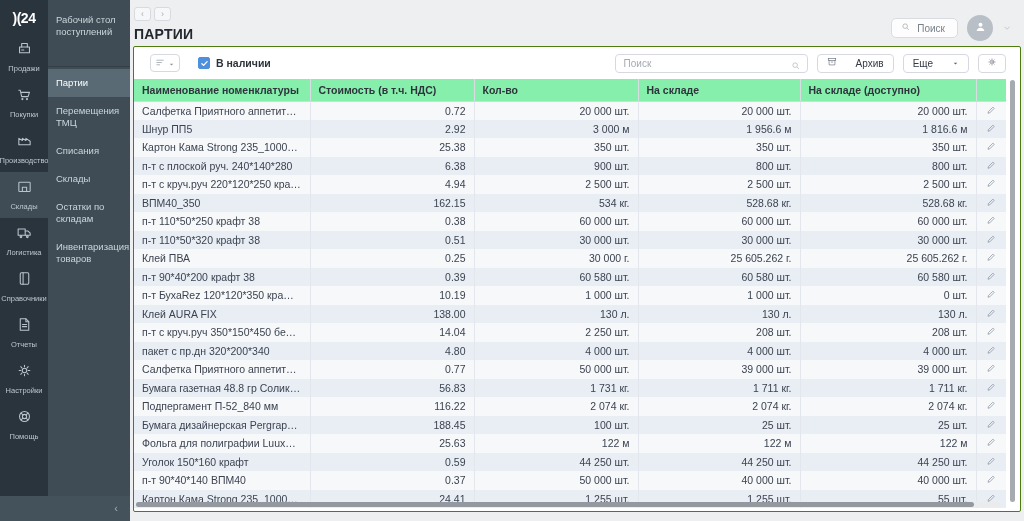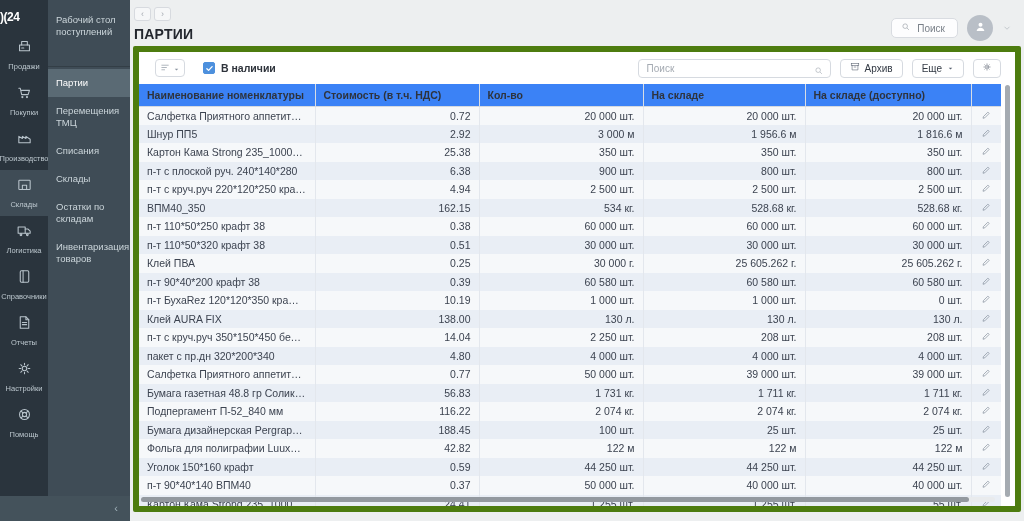--- a/index.html
+++ b/index.html
@@ -2,21 +2,21 @@
 <html><head>
 <meta charset="utf-8">
 <style>
   * { margin:0; padding:0; box-sizing:border-box; }
   html,body { width:1024px; height:521px; overflow:hidden; }
   body { font-family:"Liberation Sans","DejaVu Sans",sans-serif; background:#edeff0; color:#3c4350; }
   .app { position:relative; width:1024px; height:521px; display:flex; }
 
   
   .nav { width:48px; background:#2a343d; display:flex; flex-direction:column; align-items:stretch; padding-bottom:25px; }
-  .logo { color:#fff; font-weight:bold; font-size:12px; letter-spacing:-0.5px; text-align:left; padding:10px 0 8px 0; white-space:nowrap; }
+  .logo { color:#fff; font-weight:bold; font-size:14px; letter-spacing:-0.5px; text-align:center; padding:10px 0 8px 0; white-space:nowrap; }
   .nav-item { display:flex; flex-direction:column; align-items:center; padding:6px 1px 7px 1px; cursor:pointer; }
   .nav-item.active { background:#3f4c56; }
   .nav-item svg { width:17px; height:17px; stroke:#b9c4cc; fill:none; stroke-width:1.5; stroke-linecap:round; stroke-linejoin:round; }
   .nav-label { font-size:7.5px; color:#bcc7ce; margin-top:3px; text-align:center; white-space:nowrap; }
 
   
   .subnav { width:82px; background:#3f4c56; padding:6px 0 25px 0; display:flex; flex-direction:column; }
   .subnav-item { font-size:9.5px; line-height:12px; color:#ccd6db; padding:8px 8px; cursor:pointer; }
   .subnav-item.active { background:#5a6a74; color:#fff; }
   .subnav-group { border-bottom:1px solid rgba(0,0,0,0.18); margin-bottom:2px; padding-bottom:20px; }
@@ -30,45 +30,45 @@
   .nav-btn { width:17px; height:14px; border:1px solid #d7dadf; border-radius:3px; background:#f6f7f8; color:#a6abb2; font-size:9px; line-height:12px; text-align:center; cursor:pointer; }
   .page-title { font-size:14px; font-weight:bold; color:#23272e; margin:5px 0 0 0; letter-spacing:0.2px; }
   .top-right { display:flex; align-items:center; gap:9px; margin-top:3px; }
   .gsearch { display:flex; align-items:center; gap:6px; border:1px solid #d9dce1; background:#fdfdfe; border-radius:5px; padding:3px 12px 3px 9px; font-size:10px; color:#787f88; cursor:pointer; }
   .gsearch svg { width:10px; height:10px; stroke:#9aa0a8; fill:none; stroke-width:1.6; }
   .avatar { width:26px; height:26px; border-radius:50%; background:#b9bfc7; display:flex; align-items:center; justify-content:center; cursor:pointer; }
   .avatar svg { width:15px; height:15px; }
   .av-chev svg { width:10px; height:10px; stroke:#b4bac0; fill:none; stroke-width:1.8; }
 
   
-  .card { position:relative; flex:1; margin:0 3px 9px 3px; background:#fff; border:6px solid #4d7c0f; border-radius:2px; display:flex; flex-direction:column; overflow:hidden; }
+  .card { position:relative; flex:1; margin:0 3px 9px 3px; background:#fff; border:1px solid #4d7c0f; border-radius:2px; display:flex; flex-direction:column; overflow:hidden; }
   .toolbar { display:flex; align-items:center; padding:6px 14px 6px 16px; }
   .filter-btn { width:30px; height:18px; border:1px solid #d6dae0; border-radius:4px; background:#fff; display:flex; align-items:center; justify-content:center; gap:2px; cursor:pointer; }
   .filter-btn svg { width:11px; height:11px; stroke:#8a94a0; fill:none; stroke-width:1.5; stroke-linecap:round; }
   .filter-btn .caret svg { width:7px; height:7px; fill:#8a94a0; stroke:none; }
   .chk-wrap { display:flex; align-items:center; gap:6px; margin-left:18px; }
   .checkbox { width:12px; height:12px; border-radius:2px; border:1px solid #b9c2cc; background:#fff; display:flex; align-items:center; justify-content:center; cursor:pointer; }
   .checkbox.checked { background:#4d90dd; border-color:#4d90dd; }
   .checkbox svg { width:9px; height:9px; stroke:#fff; fill:none; stroke-width:1.8; stroke-linecap:round; stroke-linejoin:round; }
   .chk-label { font-size:10.5px; font-weight:bold; color:#2e333b; }
   .tb-right { margin-left:auto; display:flex; align-items:center; gap:9px; }
   .tb-search { position:relative; width:193px; }
   .tb-search input { width:100%; height:19px; border:1px solid #d6dae0; border-radius:4px; padding:0 22px 0 8px; font-size:10px; color:#3c4350; font-family:inherit; outline:none; }
   .tb-search input::placeholder { color:#a4aab2; }
   .tb-search .mag { position:absolute; right:7px; top:4px; }
   .tb-search .mag svg { width:10px; height:10px; stroke:#a4aab2; fill:none; stroke-width:1.5; }
-  .btn { height:19px; border:1px solid #d6dae0; border-radius:4px; background:#fff; display:flex; align-items:center; gap:5px; padding:0 9px; font-size:10px; color:#333a44; cursor:pointer; }
+  .btn { height:19px; border:1px solid #d6dae0; border-radius:4px; background:#fff; display:flex; align-items:center; gap:19px; padding:0 9px; font-size:10px; color:#333a44; cursor:pointer; }
   .btn svg { width:10px; height:10px; stroke:#596270; fill:none; stroke-width:1.4; stroke-linecap:round; }
   .btn .tri svg { width:7px; height:7px; fill:#596270; stroke:none; }
   .btn.icon-only { padding:0 8px; }
 
   
   .table-wrap { flex:1; padding-right:14px; overflow:hidden; }
   table { width:100%; border-collapse:collapse; table-layout:fixed; }
-  th { height:22px; background:#3b82f6; font-size:10.5px; font-weight:bold; color:#2e333c; text-align:left; padding:2px 8px; border-right:1px solid #d8dde4; border-bottom:1px solid #d4d9e0; white-space:nowrap; overflow:hidden; cursor:pointer; }
+  th { height:22px; background:#86efac; font-size:10.5px; font-weight:bold; color:#2e333c; text-align:left; padding:2px 8px; border-right:1px solid #d8dde4; border-bottom:1px solid #d4d9e0; white-space:nowrap; overflow:hidden; cursor:pointer; }
   th:last-child { border-right:none; }
   td { height:18.5px; font-size:10.5px; color:#3c4350; padding:1px 8px; border-right:1px solid #e3e7ed; white-space:nowrap; overflow:hidden; text-overflow:ellipsis; }
   td:last-child { border-right:none; padding:1px 4px; text-align:center; }
   tbody tr:nth-child(odd) { background:#f6f8fa; }
   tbody tr:nth-child(even) { background:#e9eef5; }
   tbody tr { cursor:pointer; }
   .num { text-align:right; }
   .edit-btn { display:inline-flex; cursor:pointer; }
   .edit-btn svg { width:10px; height:10px; stroke:#7c8695; fill:none; stroke-width:1.3; stroke-linejoin:round; }
 
@@ -543,21 +543,21 @@
                   <span class="edit-btn">
                     <span><svg viewBox="0 0 20 20">
                         <path d="M4 16.5l.9-3.4 8.2-8.2a1.1 1.1 0 0 1 1.6 0l1 1a1.1 1.1 0 0 1 0 1.6l-8.2 8.2L4 16.5z"></path>
                       </svg></span>
                   </span>
                 </td>
               </tr>
 
               <tr>
                 <td>Фольга для полиграфии Luuxor MTH GO...</td>
-                <td class="num">42.82</td>
+                <td class="num">25.63</td>
                 <td class="num">122 м</td>
                 <td class="num">122 м</td>
                 <td class="num">122 м</td>
                 <td>
                   <span class="edit-btn">
                     <span><svg viewBox="0 0 20 20">
                         <path d="M4 16.5l.9-3.4 8.2-8.2a1.1 1.1 0 0 1 1.6 0l1 1a1.1 1.1 0 0 1 0 1.6l-8.2 8.2L4 16.5z"></path>
                       </svg></span>
                   </span>
                 </td>

